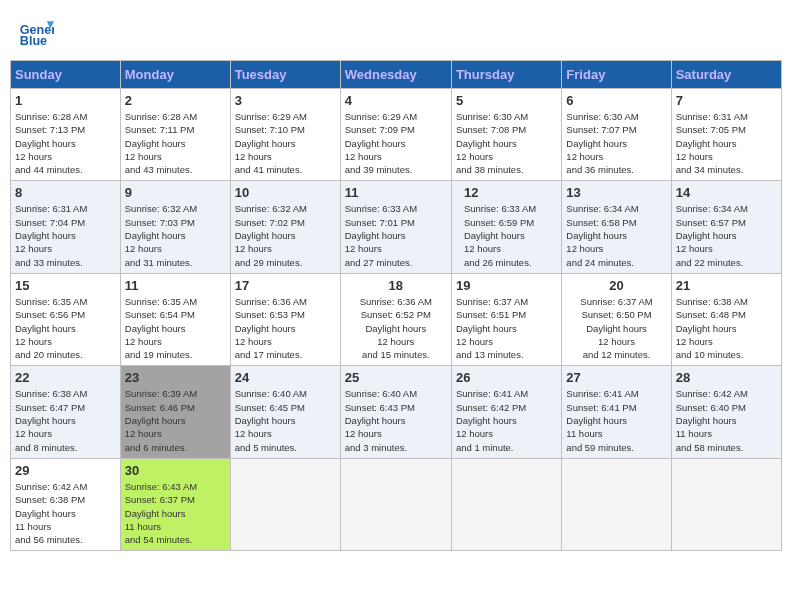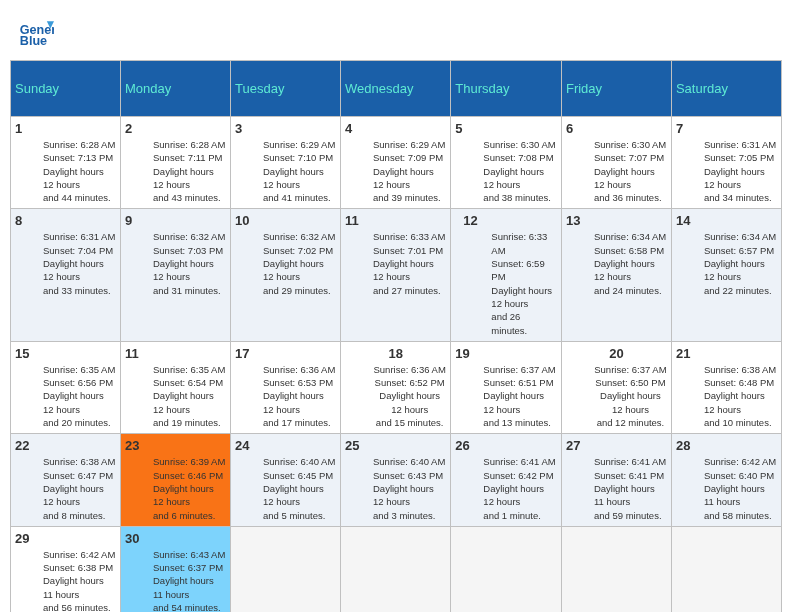--- a/index.html
+++ b/index.html
@@ -37,24 +37,24 @@
     .location-title {
       font-size: 16px;
       color: #555;
     }
     .calendar {
       width: 100%;
       border-collapse: collapse;
     }
     .calendar th {
       background: #1a5fa8;
-      color: #5eead4;
+      color: #c4b5fd;
       font-size: 13px;
-      font-weight: normal;
-      padding: 20px 4px;
+      font-weight: bold;
+      padding: 6px 4px;
       text-align: left;
       border: 1px solid #c0c0c0;
     }
     .calendar td {
       border: 1px solid #c0c0c0;
       vertical-align: top;
       padding: 4px 4px;
       font-size: 10px;
       color: #333;
       width: 113px;
@@ -66,21 +66,20 @@
     .day-num {
       font-size: 13px;
       font-weight: bold;
       display: block;
       margin-bottom: 2px;
     }
     .day-info {
       font-size: 9.5px;
       line-height: 1.4;
       color: #333;
-      margin-left: 28px;
     }
   </style>
 </head>
 <body>
 
 <div class="header">
   <div class="logo">
     <svg class="logo-icon" viewBox="0 0 40 40">
       <text x="2" y="22" font-size="14" font-weight="bold" fill="#1a5fa8">General</text>
       <text x="2" y="34" font-size="14" font-weight="bold" fill="#1a5fa8">Blue</text>
@@ -194,21 +193,21 @@
         <td style="background: rgb(255, 255, 255);">
           <span class="day-num">21</span>
           <div class="day-info">Sunrise: 6:38 AM<br>Sunset: 6:48 PM<br>Daylight hours<br>12 hours<br>and 10 minutes.</div>
         </td>
       </tr>
       <tr style="background: rgb(237, 242, 248);">
         <td style="background: rgb(237, 242, 248);">
           <span class="day-num">22</span>
           <div class="day-info">Sunrise: 6:38 AM<br>Sunset: 6:47 PM<br>Daylight hours<br>12 hours<br>and 8 minutes.</div>
         </td>
-        <td style="background: #f97316;">
+        <td style="background: #a3a3a3;">
           <span class="day-num">23</span>
           <div class="day-info">Sunrise: 6:39 AM<br>Sunset: 6:46 PM<br>Daylight hours<br>12 hours<br>and 6 minutes.</div>
         </td>
         <td style="background: rgb(237, 242, 248);">
           <span class="day-num">24</span>
           <div class="day-info">Sunrise: 6:40 AM<br>Sunset: 6:45 PM<br>Daylight hours<br>12 hours<br>and 5 minutes.</div>
         </td>
         <td style="background: rgb(237, 242, 248);">
           <span class="day-num">25</span>
           <div class="day-info">Sunrise: 6:40 AM<br>Sunset: 6:43 PM<br>Daylight hours<br>12 hours<br>and 3 minutes.</div>
@@ -224,21 +223,21 @@
         <td style="background: rgb(237, 242, 248);">
           <span class="day-num">28</span>
           <div class="day-info">Sunrise: 6:42 AM<br>Sunset: 6:40 PM<br>Daylight hours<br>11 hours<br>and 58 minutes.</div>
         </td>
       </tr>
       <tr style="background: rgb(255, 255, 255);">
         <td style="background: rgb(255, 255, 255);">
           <span class="day-num">29</span>
           <div class="day-info">Sunrise: 6:42 AM<br>Sunset: 6:38 PM<br>Daylight hours<br>11 hours<br>and 56 minutes.</div>
         </td>
-        <td style="background: #7dd3fc;">
+        <td style="background: #bef264;">
           <span class="day-num">30</span>
           <div class="day-info">Sunrise: 6:43 AM<br>Sunset: 6:37 PM<br>Daylight hours<br>11 hours<br>and 54 minutes.</div>
         </td>
         <td style="background: rgb(245, 245, 245);"></td>
         <td style="background: rgb(245, 245, 245);"></td>
         <td style="background: rgb(245, 245, 245);"></td>
         <td style="background: rgb(245, 245, 245);"></td>
         <td style="background: rgb(245, 245, 245);"></td>
       </tr>
     </tbody>

